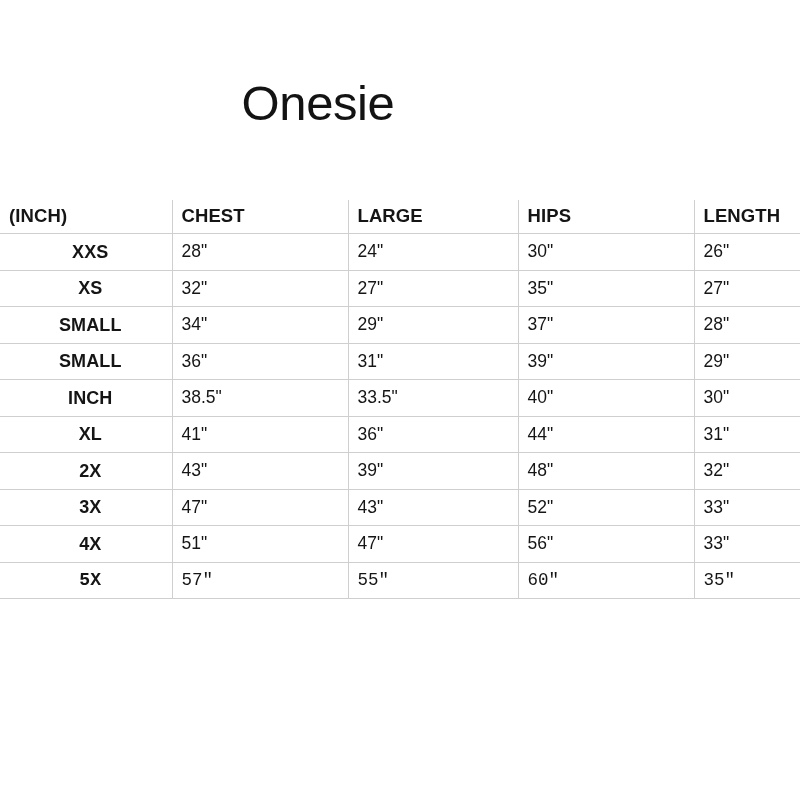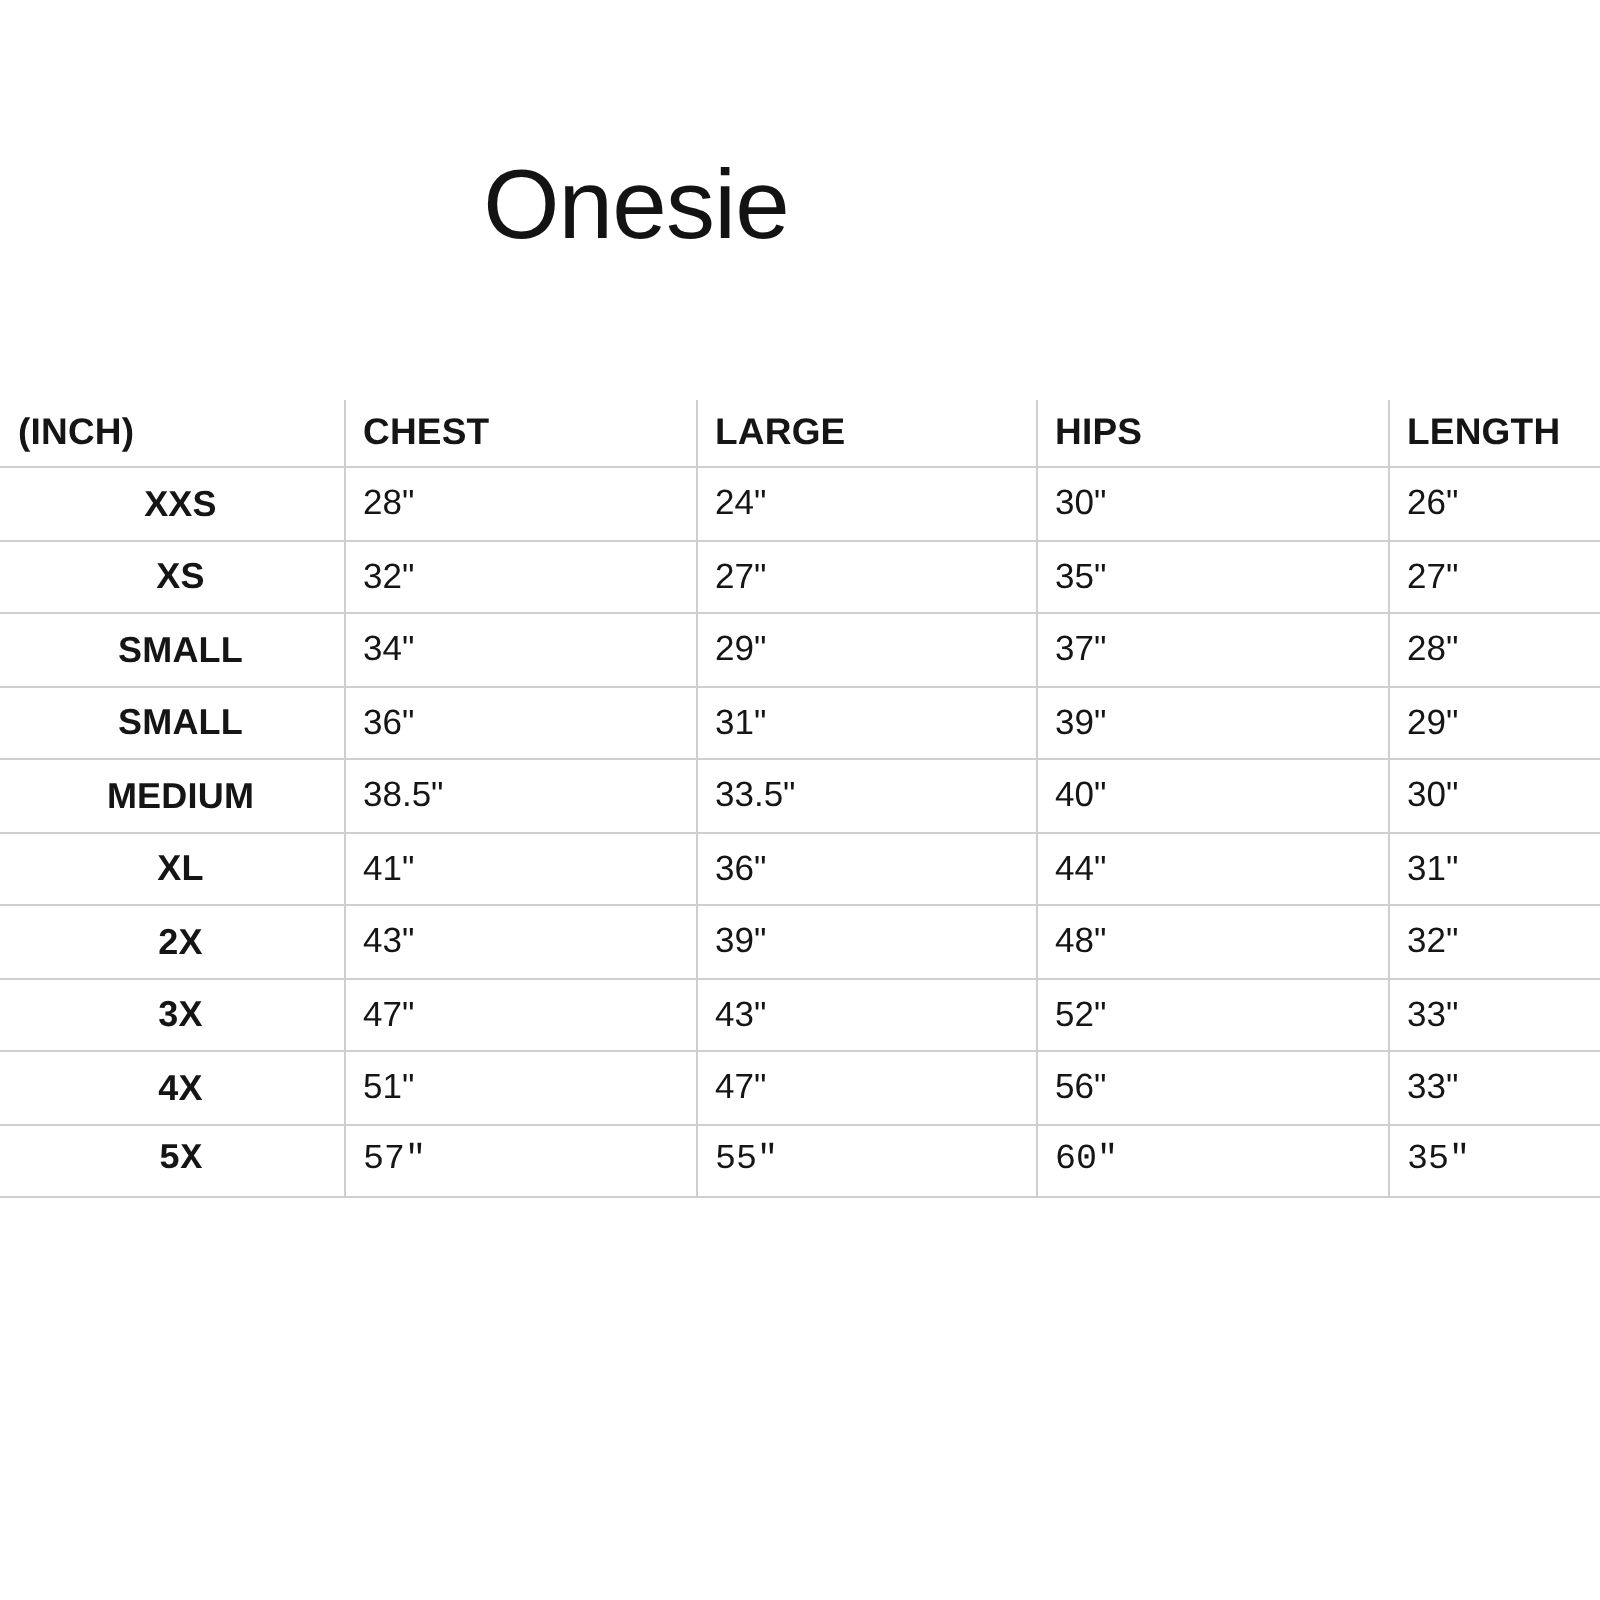--- a/index.html
+++ b/index.html
@@ -132,21 +132,21 @@
         <td class="measure">28"</td>
       </tr>
       <tr>
         <td class="size-label">SMALL</td>
         <td class="measure">36"</td>
         <td class="measure">31"</td>
         <td class="measure">39"</td>
         <td class="measure">29"</td>
       </tr>
       <tr>
-        <td class="size-label">MEDIUM</td>
+        <td class="size-label">INCH</td>
         <td class="measure">38.5"</td>
         <td class="measure">33.5"</td>
         <td class="measure">40"</td>
         <td class="measure">30"</td>
       </tr>
       <tr>
         <td class="size-label">XL</td>
         <td class="measure">41"</td>
         <td class="measure">36"</td>
         <td class="measure">44"</td>

